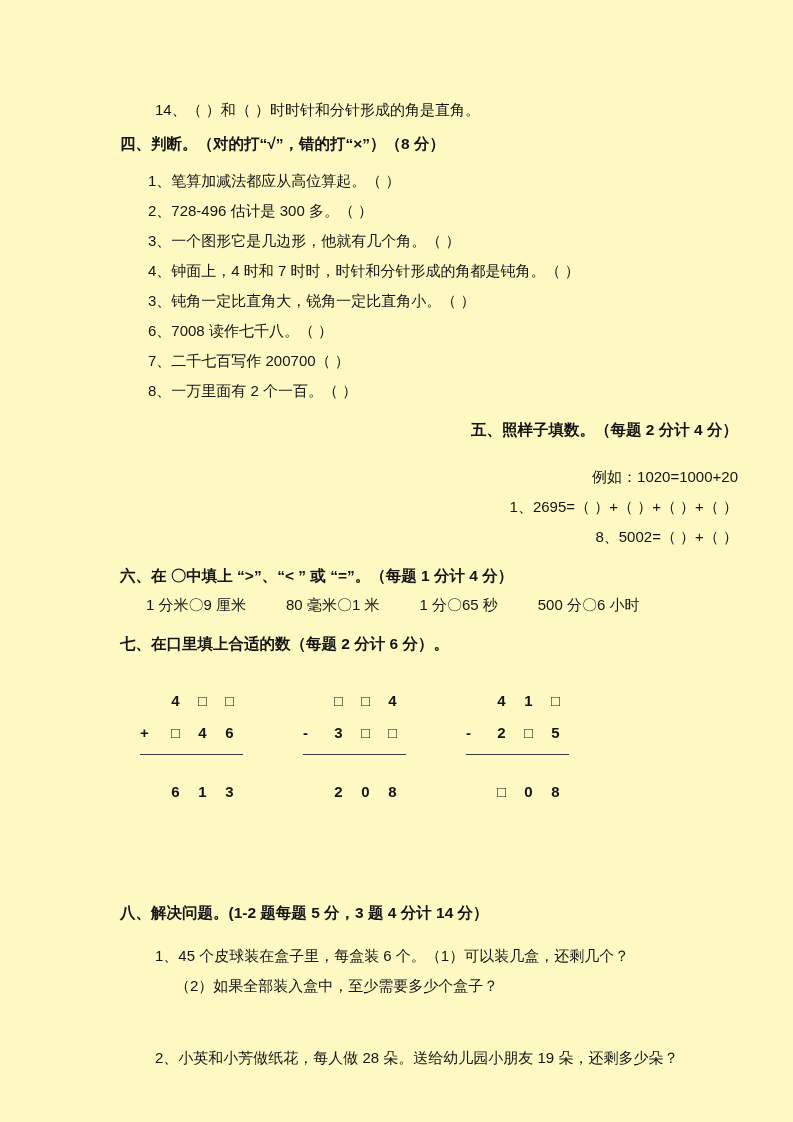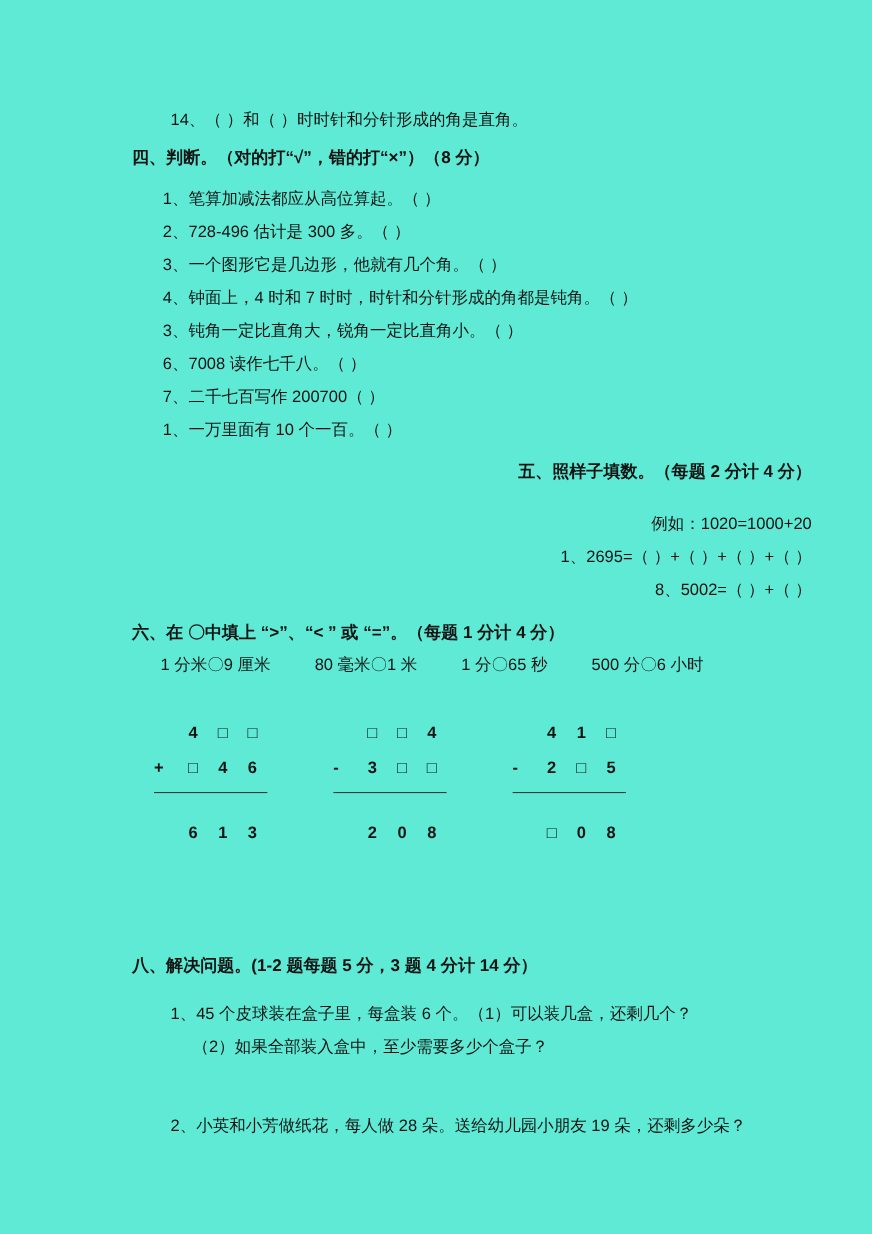--- a/index.html
+++ b/index.html
@@ -1,18 +1,18 @@
 <!DOCTYPE html>
 <html><head>
 <meta charset="utf-8">
 <style>
   * { margin:0; padding:0; box-sizing:border-box; }
   html,body { background:#ffffff; }
   .page {
-    width:793px; height:1122px; background:#5eead4; overflow:hidden;
+    width:793px; height:1122px; background:#fef9c3; overflow:hidden;
     font-family:"Liberation Sans","DejaVu Sans",sans-serif;
     color:#141414; font-size:15px; position:relative;
   }
   .content { padding:100px 55px 0 120px; }
   .line { line-height:20px; }
   .q14 { margin-left:35px; }
   .sec-title { font-weight:700; margin-top:14px; line-height:20px; font-size:15.5px; }
   .sec-title .score { font-weight:700; }
   .judge-list { margin-top:12px; }
   .judge-row { display:flex; width:470px; margin-left:28px; line-height:30px; }
@@ -64,21 +64,21 @@
         </div>
         <div class="judge-row">
           <span>6、7008 读作七千八。</span>
           <span>（      ）</span>
         </div>
         <div class="judge-row">
           <span>7、二千七百写作 200700</span>
           <span>（      ）</span>
         </div>
         <div class="judge-row">
-          <span>1、一万里面有 10 个一百。</span>
+          <span>8、一万里面有 2 个一百。</span>
           <span>（      ）</span>
         </div>
       </div>
     </div>
 
     <div class="s5-block">
       <div class="sec-title">五、照样子填数。（每题 2 分计 4 分）</div>
       <div class="example">例如：1020=1000+20</div>
       <div class="fill-item">1、2695=（      ）+（      ）+（     ）+（       ）</div>
       <div class="fill-item">8、5002=（      ）+（     ）</div>
@@ -90,20 +90,23 @@
       </div>
       <div class="cmp-row">
         <span>1 分米〇9 厘米</span>
         <span>80 毫米〇1 米</span>
         <span>1 分〇65 秒</span>
         <span>500 分〇6 小时</span>
       </div>
     </div>
 
     <div>
+      <div class="sec-title">
+        <span>七、在口里填上合适的数</span><span class="score">（每题 2 分计 6 分）。</span>
+      </div>
       <div class="vprobs">
 
         <div class="vprob">
           <div class="vrow">
             <span class="vop"></span>
             <span class="vcell">4</span>
             <span class="vcell">□</span>
             <span class="vcell">□</span>
           </div>
           <div class="vrow">

